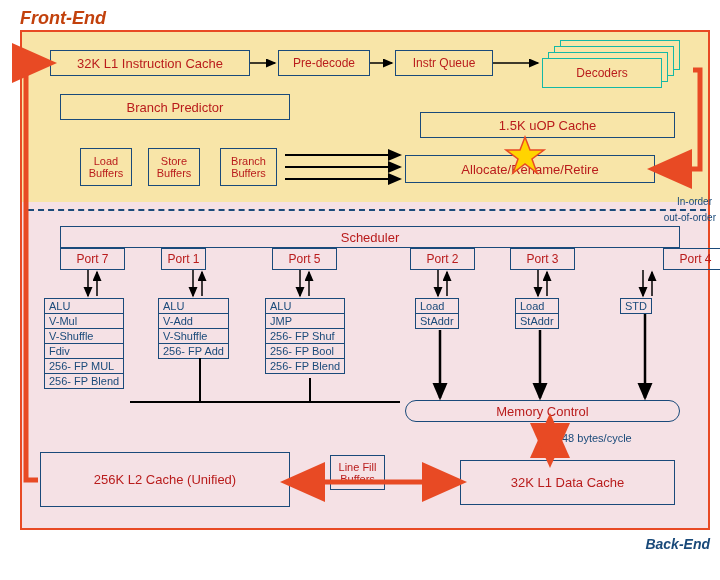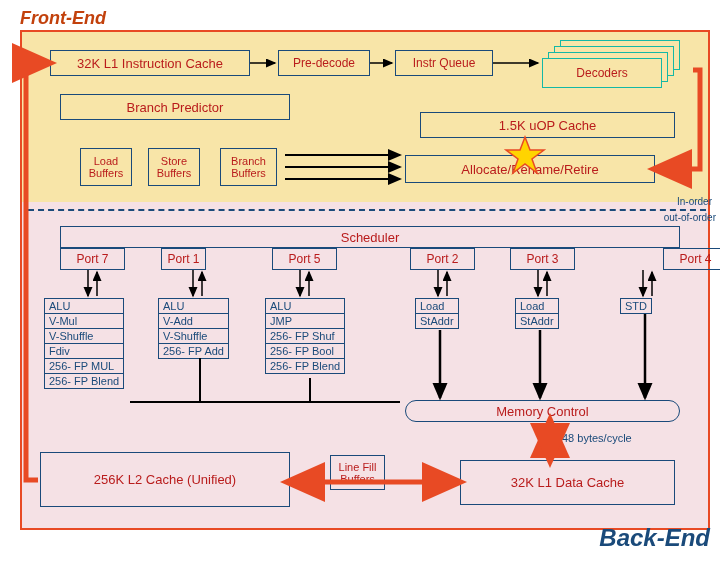--- a/index.html
+++ b/index.html
@@ -1,21 +1,21 @@
 <!DOCTYPE html>
 <html><head>
 <meta charset="utf-8">
 <style>
   * { box-sizing: border-box; margin: 0; padding: 0; }
   body { font-family: Arial, sans-serif; background: #fff; width: 720px; height: 580px; position: relative; }
   .frame { position: absolute; left: 20px; top: 30px; width: 690px; height: 500px; border: 2px solid #e84a24; }
   .frontend-bg { position: absolute; left: 22px; top: 32px; width: 686px; height: 170px; background: #f8e5a8; }
   .backend-bg { position: absolute; left: 22px; top: 130px; width: 686px; height: 398px; background: #f5e1e5; }
   .title-fe { position: absolute; left: 20px; top: 8px; font-weight: bold; font-style: italic; color: #c2410c; font-size: 18px; }
-  .title-be { position: absolute; right: 10px; bottom: 28px; font-weight: bold; font-style: italic; color: #1a4a7a; font-size: 24px; }
+  .title-be { position: absolute; right: 10px; bottom: 28px; font-weight: bold; font-style: italic; color: #1a4a7a; font-size: 14px; }
   .box { position: absolute; border: 1px solid #1a4a7a; background: transparent; color: #b91c1c; font-size: 12px; display: flex; align-items: center; justify-content: center; text-align: center; padding: 2px 4px; }
   .box-big { font-size: 13px; }
   .box-sm { font-size: 11px; }
   .dash { position: absolute; left: 28px; top: 209px; width: 678px; border-top: 2px dashed #1a4a7a; }
   .label { position: absolute; color: #1a4a7a; font-size: 10px; }
   svg.arrows { position: absolute; left: 0; top: 0; width: 720px; height: 580px; pointer-events: none; }
   .port-col { position: absolute; }
   .unit { border: 1px solid #1a4a7a; color: #1a4a7a; font-size: 11px; padding: 1px 4px; margin-bottom: -1px; display: block; white-space: nowrap; }
   .decoder-stack { position: absolute; }
   .dcard { position: absolute; border: 1px solid #14b8a6; width: 120px; height: 30px; background: #f8e5a8; color: #b91c1c; font-size: 12px; display: flex; align-items: center; justify-content: center; }

